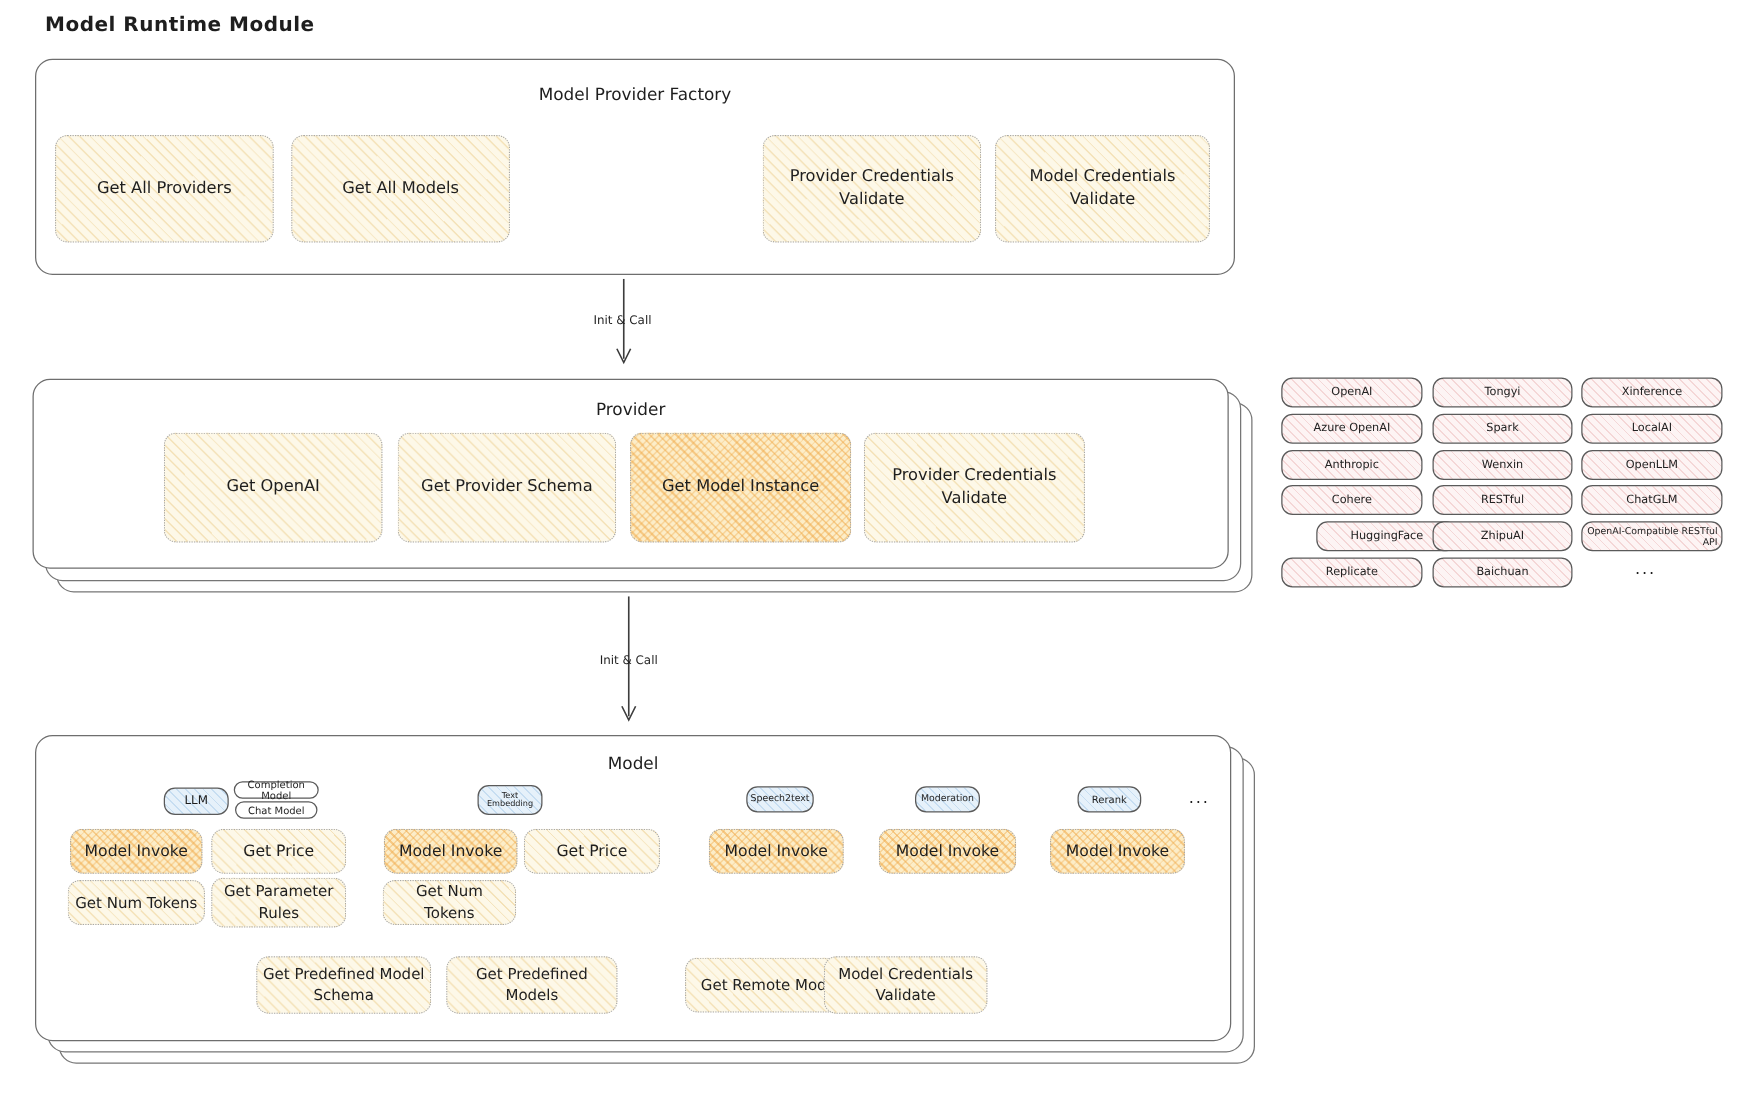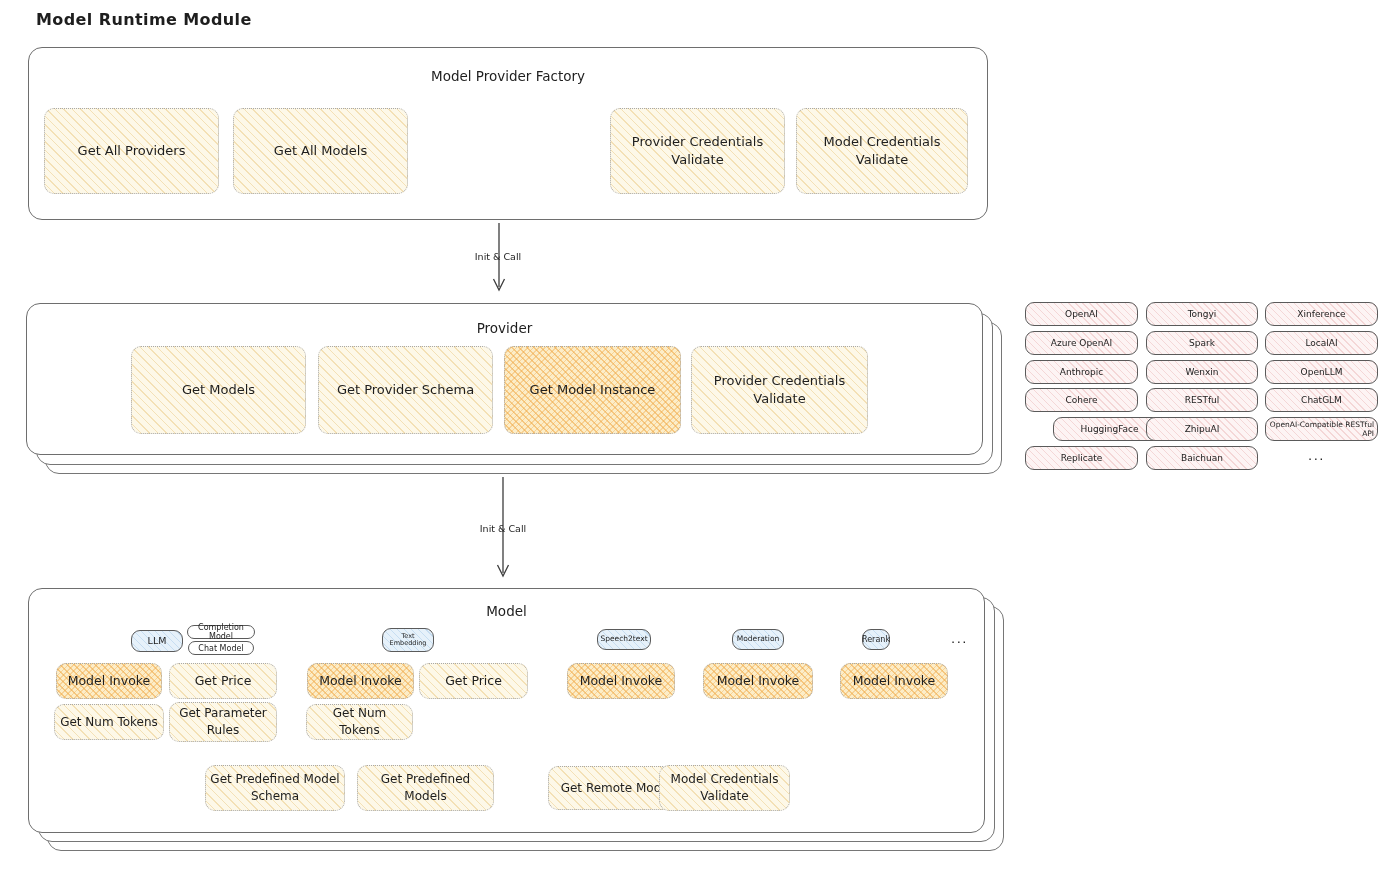--- a/index.html
+++ b/index.html
@@ -57,21 +57,21 @@
       <line x1="8" y1="0" x2="8" y2="64" stroke="#3d3d3d" stroke-width="1.3"></line>
       <polyline points="2.5,56 8,67 13.5,56" fill="none" stroke="#3d3d3d" stroke-width="1.3"></polyline>
     </svg>
   </div>
   <div class="arrow-label" style="left:470px;top:251px;">Init &amp; Call</div>
 
   <div class="layer" style="left:45px;top:322px;width:957px;height:152px;"></div>
   <div class="layer" style="left:36px;top:313px;width:957px;height:152px;"></div>
   <div class="container" style="left:26px;top:303px;width:957px;height:152px;">
     <div class="ctitle" style="top:16px;">Provider</div>
-    <div class="fbox" style="left:104px;top:42px;width:175px;height:88px;">Get Models</div>
+    <div class="fbox" style="left:104px;top:42px;width:175px;height:88px;">Get OpenAI</div>
     <div class="fbox" style="left:291px;top:42px;width:175px;height:88px;">Get Provider Schema</div>
     <div class="fbox hl" style="left:477px;top:42px;width:177px;height:88px;">Get Model Instance</div>
     <div class="fbox" style="left:664px;top:42px;width:177px;height:88px;">Provider Credentials Validate</div>
   </div>
 
   <div class="chip" style="left:1025px;top:302px;width:113px;height:24px;">OpenAI</div>
   <div class="chip" style="left:1025px;top:331px;width:113px;height:24px;">Azure OpenAI</div>
   <div class="chip" style="left:1025px;top:360px;width:113px;height:24px;">Anthropic</div>
   <div class="chip" style="left:1025px;top:388px;width:113px;height:24px;">Cohere</div>
   <div class="chip" style="left:1025px;top:417px;width:113px;height:24px;margin-left:28px;">HuggingFace</div>
@@ -103,21 +103,21 @@
   <div class="layer" style="left:38px;top:597px;width:957px;height:245px;"></div>
   <div class="container" style="left:28px;top:588px;width:957px;height:245px;">
     <div class="ctitle" style="top:14px;">Model</div>
 
     <div class="tab" style="left:102px;top:41px;width:52px;height:22px;font-size:9.5px;">LLM</div>
     <div class="minitab" style="left:158px;top:36px;width:68px;height:14px;">Completion Model</div>
     <div class="minitab" style="left:159px;top:52px;width:66px;height:14px;">Chat Model</div>
     <div class="tab" style="left:353px;top:39px;width:52px;height:24px;font-size:6.5px;">Text Embedding</div>
     <div class="tab" style="left:568px;top:40px;width:54px;height:21px;font-size:7.5px;">Speech2text</div>
     <div class="tab" style="left:703px;top:40px;width:52px;height:21px;font-size:7.5px;">Moderation</div>
-    <div class="tab" style="left:833px;top:40px;width:28px;height:21px;font-size:8px;">Rerank</div>
+    <div class="tab" style="left:833px;top:40px;width:51px;height:21px;font-size:8px;">Rerank</div>
     <div class="dots" style="left:922px;top:42px;">...</div>
 
     <div class="fbox hl" style="left:27px;top:74px;width:106px;height:36px;font-size:12.5px;">Model Invoke</div>
     <div class="fbox" style="left:140px;top:74px;width:108px;height:36px;font-size:12.5px;">Get Price</div>
     <div class="fbox hl" style="left:278px;top:74px;width:107px;height:36px;font-size:12.5px;">Model Invoke</div>
     <div class="fbox" style="left:390px;top:74px;width:109px;height:36px;font-size:12.5px;">Get Price</div>
     <div class="fbox hl" style="left:538px;top:74px;width:108px;height:36px;font-size:12.5px;">Model Invoke</div>
     <div class="fbox hl" style="left:674px;top:74px;width:110px;height:36px;font-size:12.5px;">Model Invoke</div>
     <div class="fbox hl" style="left:811px;top:74px;width:108px;height:36px;font-size:12.5px;">Model Invoke</div>
 

